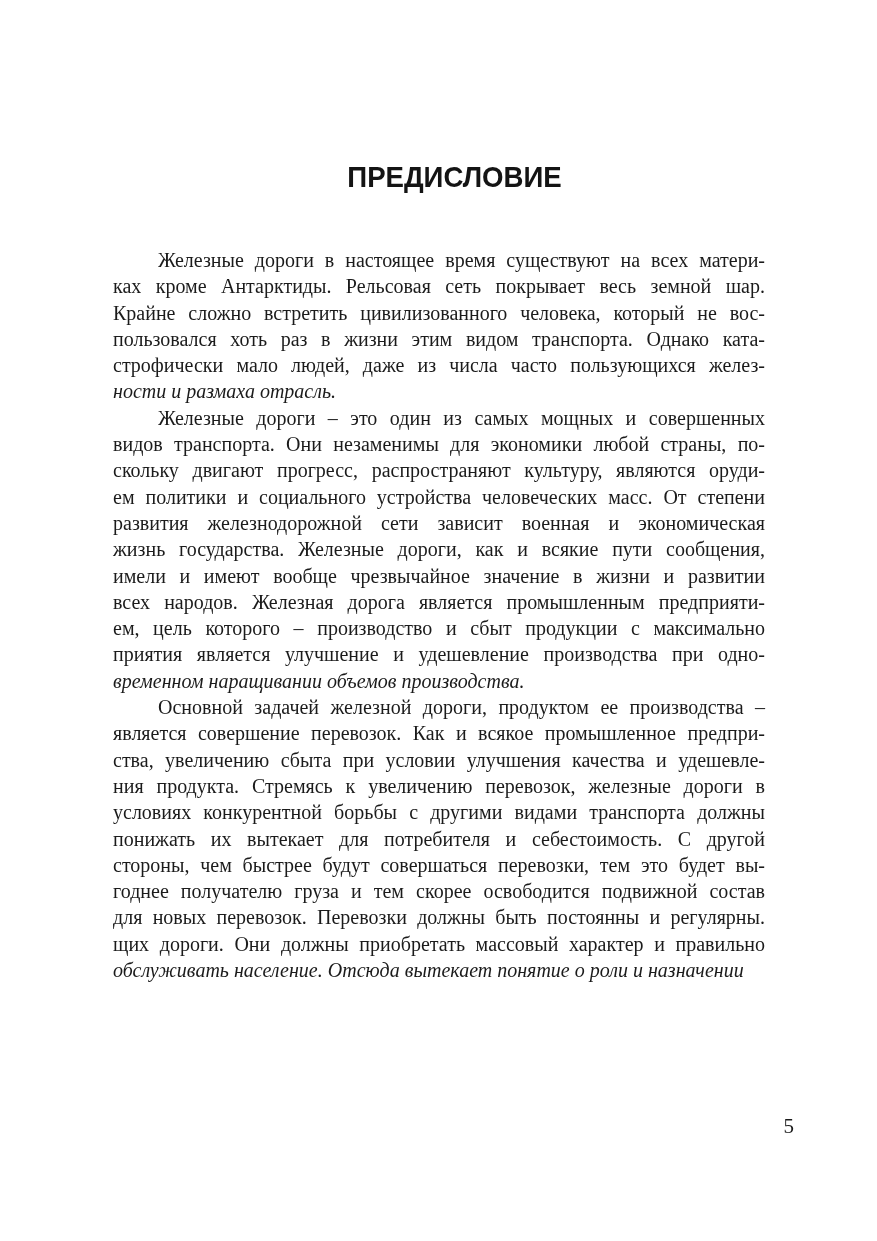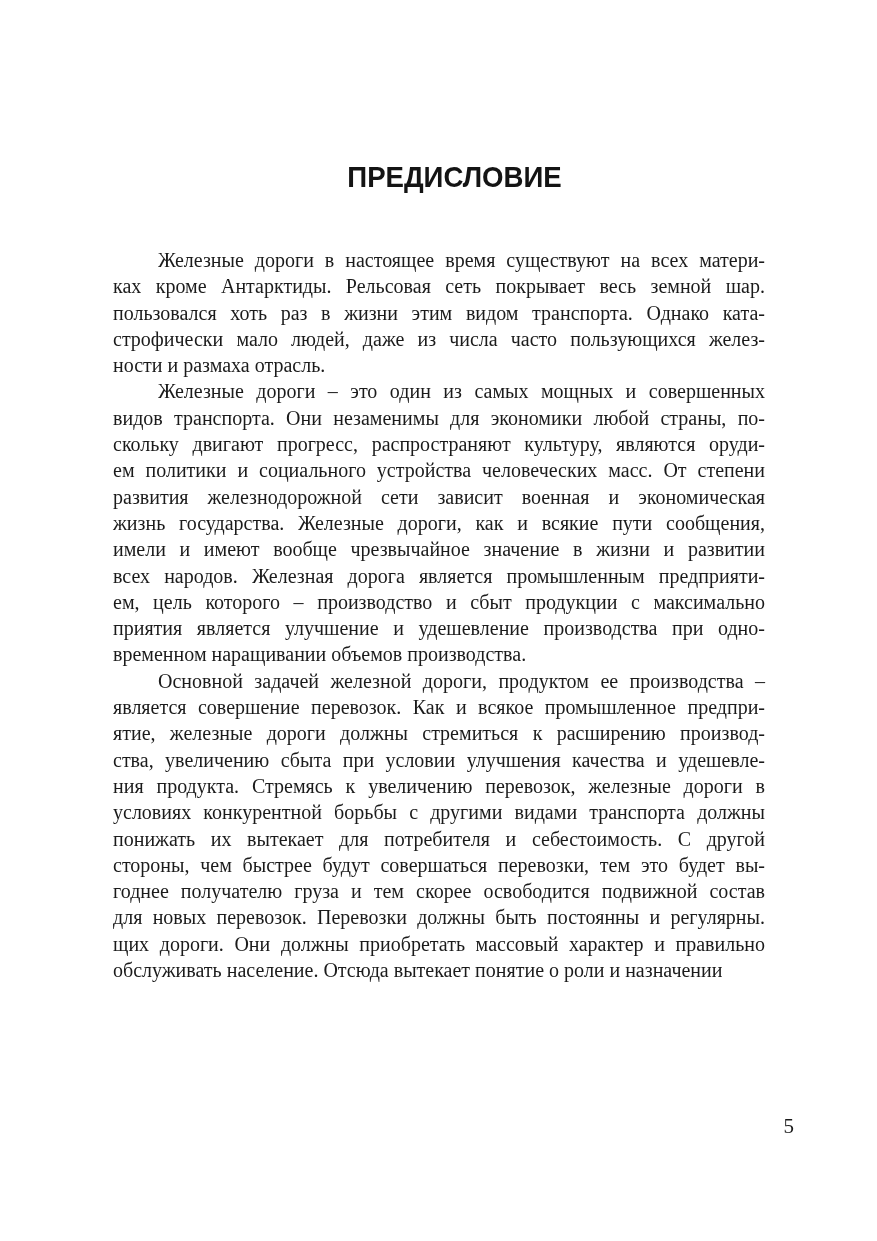--- a/index.html
+++ b/index.html
@@ -45,20 +45,21 @@
     padding: 0;
   }
   .line {
     text-align: justify;
     text-align-last: justify;
     white-space: normal;
   }
   .line.last {
     text-align: left;
     text-align-last: left;
+    font-style: italic;
   }
   .line.indent {
     padding-left: 45px;
   }
   .page-number {
     position: absolute;
     top: 1114px;
     right: 115px;
     font-family: "Liberation Serif", "DejaVu Serif", serif;
     font-size: 21px;
@@ -67,41 +68,41 @@
 </style>
 </head>
 <body>
 
 <div class="page">
   <h1 class="title">ПРЕДИСЛОВИЕ</h1>
   <div class="text-block" id="text-block">
       <div class="paragraph">
         <div class="line indent">Железные дороги в настоящее время существуют на всех матери-</div>
         <div class="line">ках кроме Антарктиды. Рельсовая сеть покрывает весь земной шар.</div>
+        <div class="line">Крайне сложно встретить цивилизованного человека, который не вос-</div>
         <div class="line">пользовался хоть раз в жизни этим видом транспорта. Однако ката-</div>
         <div class="line">строфически мало людей, даже из числа часто пользующихся желез-</div>
         <div class="line last">ности и размаха отрасль.</div>
       </div>
       <div class="paragraph">
         <div class="line indent">Железные дороги – это один из самых мощных и совершенных</div>
         <div class="line">видов транспорта. Они незаменимы для экономики любой страны, по-</div>
         <div class="line">скольку двигают прогресс, распространяют культуру, являются оруди-</div>
         <div class="line">ем политики и социального устройства человеческих масс. От степени</div>
         <div class="line">развития железнодорожной сети зависит военная и экономическая</div>
         <div class="line">жизнь государства. Железные дороги, как и всякие пути сообщения,</div>
         <div class="line">имели и имеют вообще чрезвычайное значение в жизни и развитии</div>
         <div class="line">всех народов. Железная дорога является промышленным предприяти-</div>
         <div class="line">ем, цель которого – производство и сбыт продукции с максимально</div>
         <div class="line">приятия является улучшение и удешевление производства при одно-</div>
         <div class="line last">временном наращивании объемов производства.</div>
       </div>
       <div class="paragraph">
         <div class="line indent">Основной задачей железной дороги, продуктом ее производства –</div>
         <div class="line">является совершение перевозок. Как и всякое промышленное предпри-</div>
-        <div class="line">ятие, железные дороги должны стремиться к расширению производ-</div>
         <div class="line">ства, увеличению сбыта при условии улучшения качества и удешевле-</div>
         <div class="line">ния продукта. Стремясь к увеличению перевозок, железные дороги в</div>
         <div class="line">условиях конкурентной борьбы с другими видами транспорта должны</div>
         <div class="line">понижать их вытекает для потребителя и себестоимость. С другой</div>
         <div class="line">стороны, чем быстрее будут совершаться перевозки, тем это будет вы-</div>
         <div class="line">годнее получателю груза и тем скорее освободится подвижной состав</div>
         <div class="line">для новых перевозок. Перевозки должны быть постоянны и регулярны.</div>
         <div class="line">щих дороги. Они должны приобретать массовый характер и правильно</div>
         <div class="line last">обслуживать население. Отсюда вытекает понятие о роли и назначении</div>
       </div>

